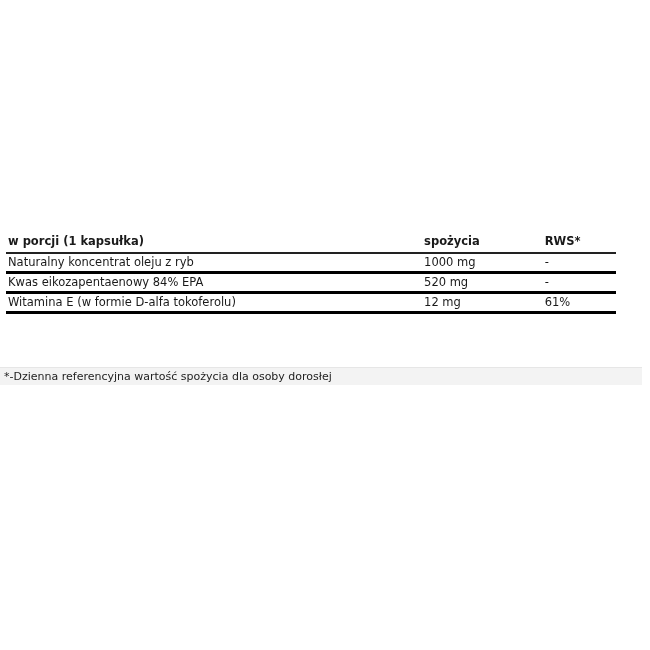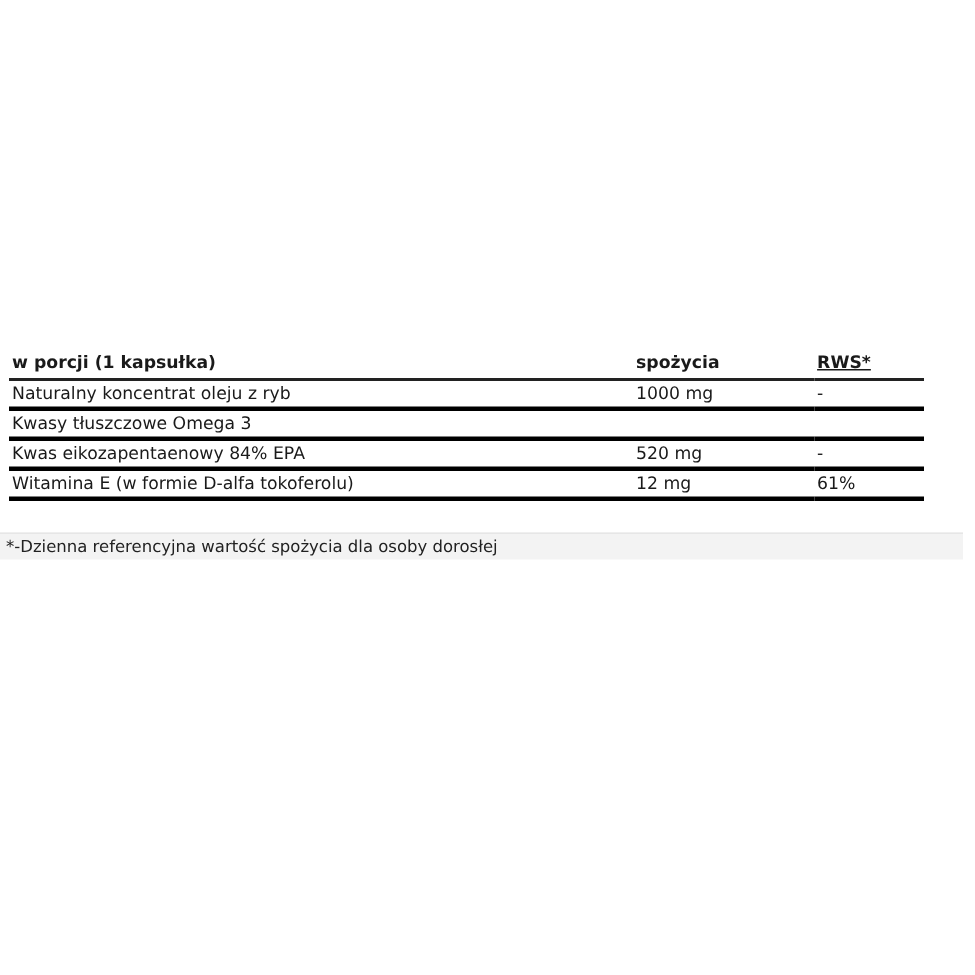--- a/index.html
+++ b/index.html
@@ -3,47 +3,42 @@
 <meta charset="utf-8">
 <style>
   html, body { margin:0; padding:0; background:#ffffff; }
   body { width:650px; height:650px; position:relative; overflow:hidden;
          font-family:"DejaVu Sans", sans-serif; color:#1a1a1a; }
   .tbl { position:absolute; left:6px; top:232px; width:610px; border-collapse:collapse; font-size:11.5px; }
   .tbl th { text-align:left; font-weight:bold; padding:0 0 3px 2px; height:17px; border-bottom:2px solid #222; font-size:11.5px; }
   .tbl td { padding:0 0 0 2px; height:17px; border-bottom:3px solid #000000; line-height:17px; white-space:nowrap; }
   .c1 { width:418px; }
   .c2 { width:120px; }
-  .c3 { width:72px;text-decoration:underline; }
-  .note { position:absolute; left:0; top:355px; width:642px; height:18px; background:#f3f3f3;
+  .c3 { width:72px; }
+  .note { position:absolute; left:0; top:367px; width:642px; height:18px; background:#f3f3f3;
           border-top:1px solid #e6e6e6; font-size:11px; line-height:18px; padding-left:4px; box-sizing:border-box; color:#222; }
 </style>
 </head>
 <body>
 
 <table class="tbl">
   <thead>
     <tr>
       <th class="c1">w porcji (1 kapsułka)</th>
       <th class="c2">spożycia</th>
       <th class="c3">RWS*</th>
     </tr>
   </thead>
   <tbody>
     <tr>
       <td>Naturalny koncentrat oleju z ryb</td>
       <td>1000 mg</td>
       <td>-</td>
     </tr>
     <tr>
-      <td>Kwasy tłuszczowe Omega 3</td>
-      <td></td>
-      <td></td>
-    </tr>
-    <tr>
       <td>Kwas eikozapentaenowy 84% EPA</td>
       <td>520 mg</td>
       <td>-</td>
     </tr>
     <tr>
       <td>Witamina E (w formie D-alfa tokoferolu)</td>
       <td>12 mg</td>
       <td>61%</td>
     </tr>
   </tbody>

